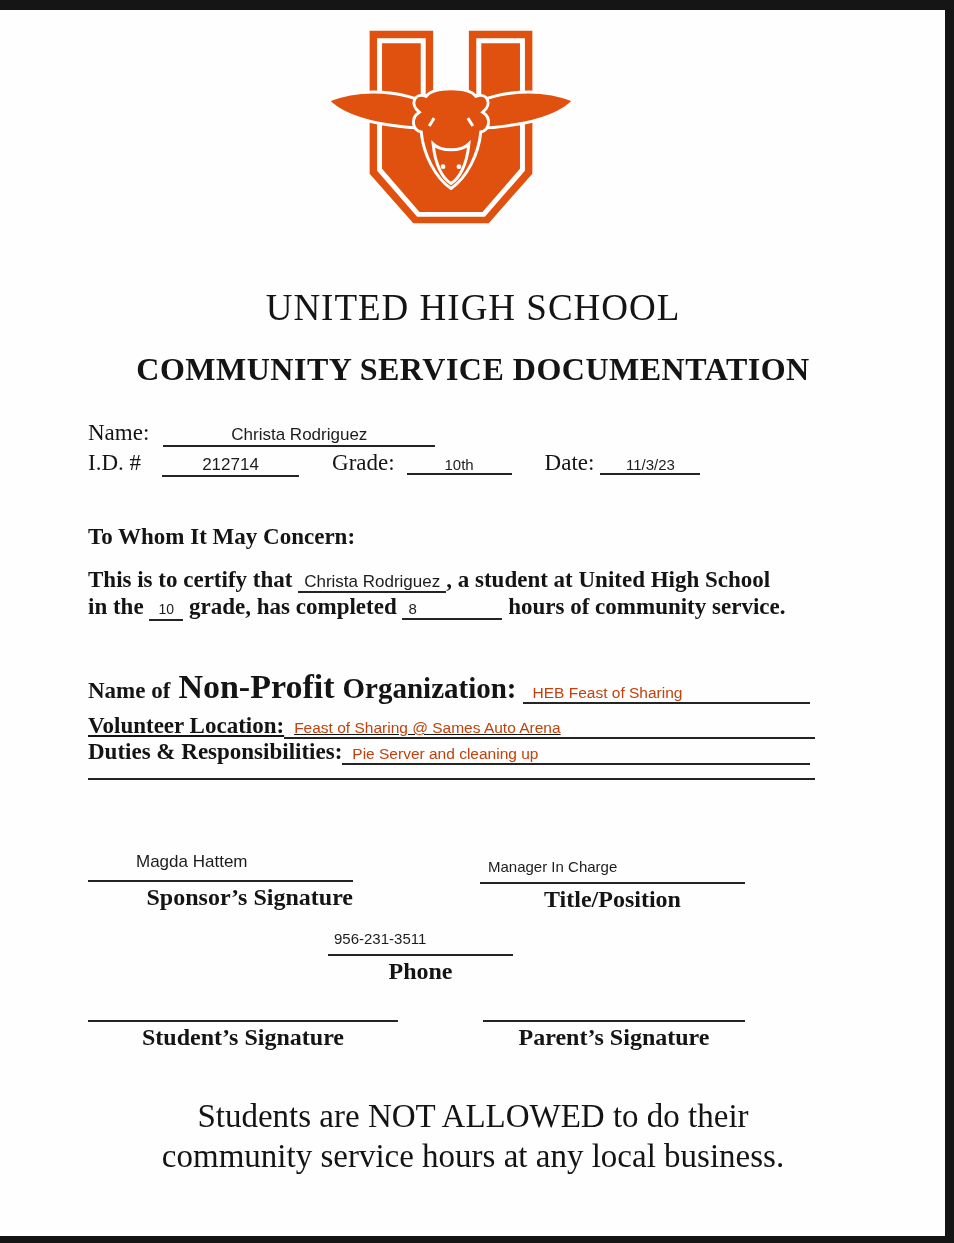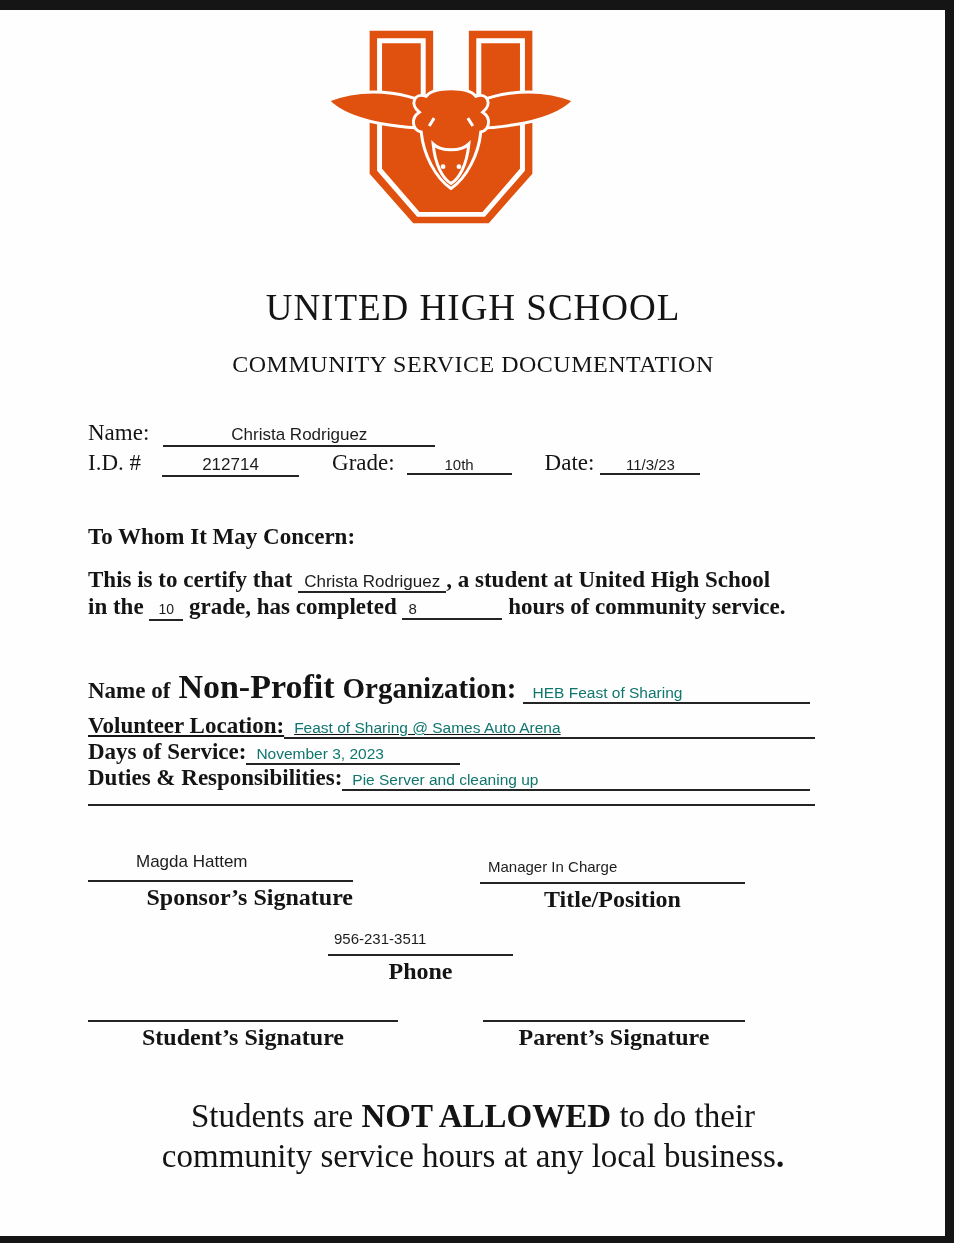--- a/index.html
+++ b/index.html
@@ -10,21 +10,21 @@
   .edge{position:absolute;background:#151515;}
   .edge-top{top:0;left:0;width:954px;height:10px;}
   .edge-right{top:0;right:0;width:9px;height:1243px;}
   .edge-bottom{bottom:0;left:0;width:954px;height:7px;}
 
   .logo{position:absolute;left:322px;top:26px;width:258px;height:212px;}
 
   .school-title{position:absolute;top:286px;left:0;width:946px;text-align:center;
     font-size:37px;font-weight:400;letter-spacing:1px;}
   .doc-title{position:absolute;top:351px;left:0;width:946px;text-align:center;
-    font-size:24px;font-weight:400;letter-spacing:0.5px;}
+    font-size:32px;font-weight:700;letter-spacing:0.5px;}
 
   .lbl{font-weight:400;}
   .fill{font-family:"Liberation Sans","DejaVu Sans",sans-serif;font-weight:400;color:#1c1c1c;}
 
   .student-block{position:absolute;left:88px;top:420px;font-size:23px;}
   .frow{display:flex;align-items:baseline;}
   .fline{border-bottom:2px solid #242424;text-align:center;font-size:17px;}
   .s-name{width:272px;margin-left:14px;text-align:center;}
   .s-id{width:137px;margin-left:21px;}
   .s-grade{width:105px;margin-left:12px;font-size:15px;}
@@ -38,21 +38,21 @@
   .certify{position:absolute;left:88px;top:566px;width:782px;font-size:23px;font-weight:700;line-height:27px;}
   .certify .fill{display:inline-block;line-height:19px;border-bottom:2px solid #242424;}
   .c-name{font-size:17px;padding:0 6px;}
   .c-grade{font-size:14px;min-width:34px;text-align:center;}
   .c-hours{font-size:15px;min-width:94px;text-align:left;padding-left:6px;}
 
   .org-block{position:absolute;left:88px;top:668px;}
   .org-row{display:flex;align-items:baseline;font-size:23px;font-weight:700;}
   .org-row .orgline{flex:1;border-bottom:2px solid #242424;
     font-family:"Liberation Sans","DejaVu Sans",sans-serif;font-weight:400;
-    font-size:15.5px;padding-left:10px;color:#0f766e;}
+    font-size:15.5px;padding-left:10px;color:#c2410c;}
   .org-r1{width:722px;height:44px;}
   .np-big{font-size:34px;margin:0 8px;}
   .np-org{font-size:29px;margin-right:6px;}
   .org-r2{width:727px;height:25px;margin-top:1px;text-decoration:underline;}
   .org-r3{width:372px;height:25px;margin-top:1px;}
   .org-r4{width:722px;height:25px;margin-top:1px;}
   .org-blank{width:727px;height:0;border-bottom:2px solid #242424;margin-top:14px;}
 
   .sig-group{position:absolute;}
   .sig-value{font-family:"Liberation Sans","DejaVu Sans",sans-serif;font-size:17px;
@@ -69,21 +69,21 @@
   .g-phone .sig-label{text-align:center;}
   .g-student{left:88px;top:994px;width:310px;}
   .g-student .sig-value{height:26px;}
   .g-student .sig-label{text-align:center;}
   .g-parent{left:483px;top:994px;width:262px;}
   .g-parent .sig-value{height:26px;}
   .g-parent .sig-label{text-align:center;}
 
   .footer-note{position:absolute;left:0;top:1096px;width:946px;text-align:center;
     font-size:33px;line-height:40px;font-weight:400;}
-  .footer-note b{font-weight:700;}
+  .footer-note b{font-weight:400;}
 </style>
 </head>
 <body>
 
 <div class="page">
   <div class="edge edge-top"></div>
   <div class="edge edge-right"></div>
   <div class="edge edge-bottom"></div>
 
   <div class="logo">
@@ -133,24 +133,20 @@
     <div class="org-row org-r1">
       <span>Name of</span>
       <span class="np-big">Non-Profit</span>
       <span class="np-org">Organization:</span>
       <span class="orgline">HEB Feast of Sharing</span>
     </div>
     <div class="org-row org-r2">
       <span>Volunteer Location:</span>
       <span class="orgline">Feast of Sharing @ Sames Auto Arena</span>
     </div>
-    <div class="org-row org-r3">
-      <span>Days of Service:</span>
-      <span class="orgline">November 3, 2023</span>
-    </div>
     <div class="org-row org-r4">
       <span>Duties &amp; Responsibilities:</span>
       <span class="orgline">Pie Server and cleaning up</span>
     </div>
     <div class="org-blank"></div>
   </div>
 
   <div class="sig-group g-sponsor">
     <div class="sig-value">Magda Hattem</div>
     <div class="sig-label">Sponsor’s Signature</div>

